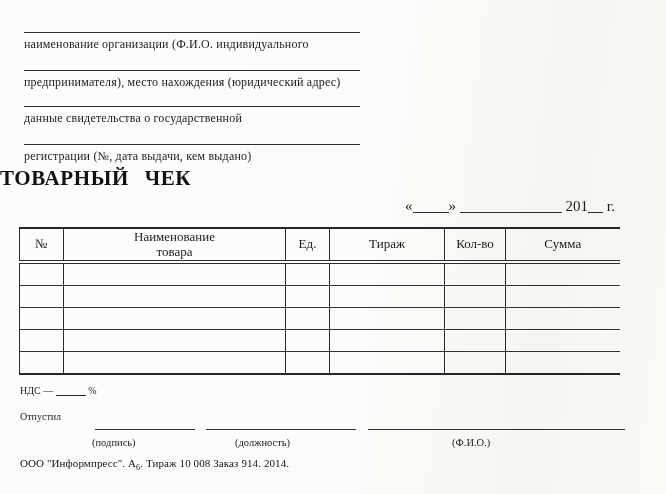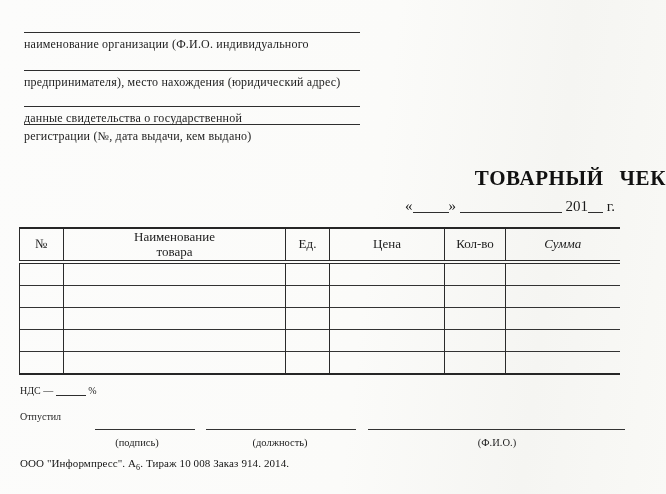--- a/index.html
+++ b/index.html
@@ -21,21 +21,21 @@
     text-align: left;
     font-size: 12px;
     padding-top: 4px;
     letter-spacing: 0.2px;
     color: #222;
   }
 
   
   .form-title {
     left: 0; right: 0; top: 166px;
-    text-align: right;
+    text-align: left;
     font-size: 21px;
     font-weight: bold;
     letter-spacing: 0.6px;
     word-spacing: 10px;
     color: #111;
   }
   .date-line {
     top: 198px; left: 405px;
     font-size: 15px;
     white-space: nowrap;
@@ -74,32 +74,32 @@
     padding: 0;
     color: #1b1b1b;
   }
   table.items td {
     height: 21px;
     border-left: 1.5px solid #2b2b2b;
     border-top: 1.5px solid #333;
     padding: 0;
   }
   table.items tbody tr:first-child td { border-top: none; }
-  table.items th:last-child, table.items td:last-child { border-right: none; font-style: italic; }
+  table.items th:last-child, table.items td:last-child { border-right: none; }
   th.col-name { white-space: pre-line; }
 
   
   .vat-line { top: 385px; left: 20px; font-size: 10px; white-space: nowrap; }
   .blank-vat { width: 30px; }
   .released-label { top: 411px; left: 20px; font-size: 10px; }
   .sig-blank { position: absolute; top: 412px; height: 17px; border-bottom: 1.6px solid #333; }
   .sig-blank-1 { left: 95px;  width: 100px; }
   .sig-blank-2 { left: 206px; width: 150px; }
   .sig-blank-3 { left: 368px; width: 257px; }
-  .sig-caption { position: absolute; top: 437px; width: 90px; text-align: center; font-size: 10.5px; color: #222; }
+  .sig-caption { position: absolute; top: 437px; width: 90px; font-size: 10.5px; color: #222; }
   .sig-caption-1 { left: 92px; }
   .sig-caption-2 { left: 235px; }
   .sig-caption-3 { left: 452px; }
 
   .imprint { top: 457px; left: 20px; font-size: 11px; letter-spacing: 0.1px; color: #141414; }
   .imprint sub { font-size: 8px; }
 </style>
 </head>
 <body>
 
@@ -109,21 +109,21 @@
     <div class="org-caption">наименование организации (Ф.И.О. индивидуального</div>
   </div>
   <div class="org-item" style="top:70px">
     <div class="org-rule"></div>
     <div class="org-caption">предпринимателя), место нахождения (юридический адрес)</div>
   </div>
   <div class="org-item" style="top:106px">
     <div class="org-rule"></div>
     <div class="org-caption">данные свидетельства о государственной</div>
   </div>
-  <div class="org-item" style="top:124px">
+  <div class="org-item" style="top:144px">
     <div class="org-rule"></div>
     <div class="org-caption">регистрации (№, дата выдачи, кем выдано)</div>
   </div>
 </div>
 
 <div class="abs form-title">ТОВАРНЫЙ ЧЕК</div>
 
 <div class="abs date-line"><span>«</span><span class="blank blank-day"></span><span>»</span> <span class="blank blank-month"></span> <span>201</span><span class="blank blank-year"></span> <span>г.</span></div>
 
 <table class="items">
@@ -134,21 +134,21 @@
     <col style="width:115px">
       <col style="width:61px">
       <col style="width:114px">
   </colgroup>
   <thead>
     <tr>
       <th>№</th>
       <th class="col-name">Наименование
 товара</th>
       <th>Ед.</th>
-      <th>Цена</th>
+      <th>Тираж</th>
       <th>Кол-во</th>
       <th>Сумма</th>
     </tr>
   </thead>
   <tbody>
     <tr>
       <td></td>
         <td></td>
         <td></td>
         <td></td>

